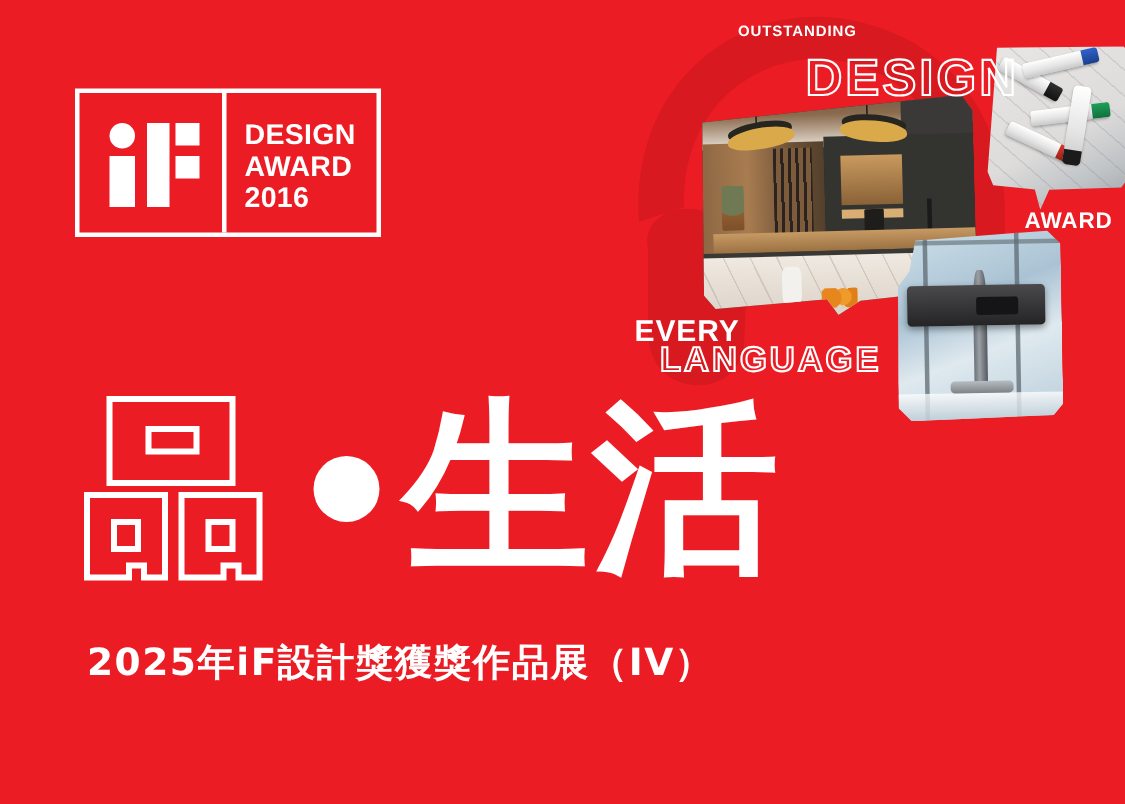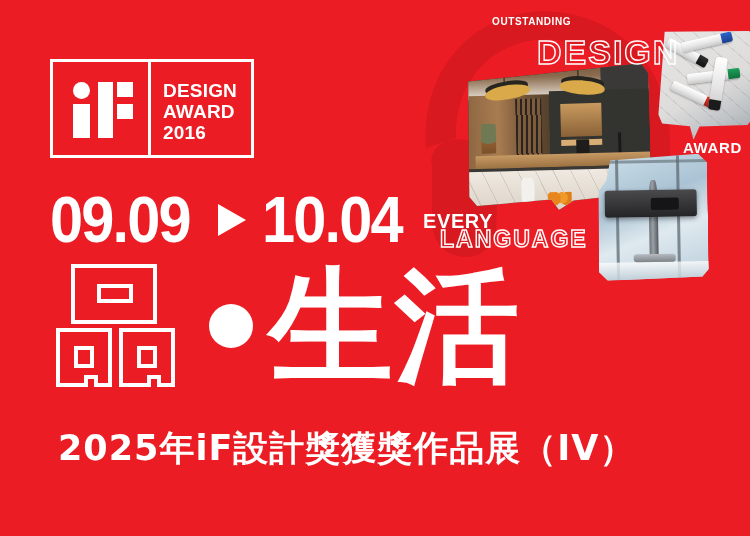--- a/index.html
+++ b/index.html
@@ -140,21 +140,21 @@
   
   .headline{position:absolute;left:54px;top:262px;display:flex;align-items:center;}
   .pin{width:125px;height:127px;position:relative;}
   .pin svg{display:block;}
   .dot-sep{width:44px;height:44px;border-radius:50%;background:#fff;margin:0 16px 0 30px;}
   .cjk{color:#ffffff;font-weight:700;font-size:124px;line-height:110px;
     letter-spacing:2px;font-family:"DejaVu Sans","Liberation Sans",sans-serif;}
 
   
   .subtitle{position:absolute;left:58px;top:425px;color:#ffffff;
-    font-weight:700;font-size:35px;letter-spacing:1px;
+    font-weight:700;font-size:25px;letter-spacing:1px;
     font-family:"DejaVu Sans","Liberation Sans",sans-serif;}
 </style>
 </head>
 <body>
 
 <div class="poster">
 
   <div class="headphone">
     <svg width="260" height="270" viewBox="0 0 260 270">
       <path d="M8 150 C 2 60, 70 6, 140 14 C 205 22, 250 70, 252 140
@@ -248,25 +248,20 @@
     <div class="logo-div"></div>
     <div class="logo-right">
       <div class="logo-text">
         <div>DESIGN</div>
         <div>AWARD</div>
         <div>2016</div>
       </div>
     </div>
   </div>
 
-  <div class="dates">
-    <div class="date">09.09</div>
-    <div class="arrow"></div>
-    <div class="date">10.04</div>
-  </div>
 
   <div class="headline">
     <div class="pin">
       <svg width="125" height="127" viewBox="0 0 125 127">
         <g fill="none" stroke="#ffffff" stroke-width="4">
           <rect x="19" y="4" width="82" height="56"></rect>
           <rect x="45" y="24" width="32" height="15"></rect>
           <path d="M4 68 h52 v55 h-14 v-8 h-10 v8 h-28 z"></path>
           <rect x="22" y="86" width="16" height="18"></rect>
           <path d="M67 68 h52 v55 h-14 v-8 h-10 v8 h-28 z"></path>

